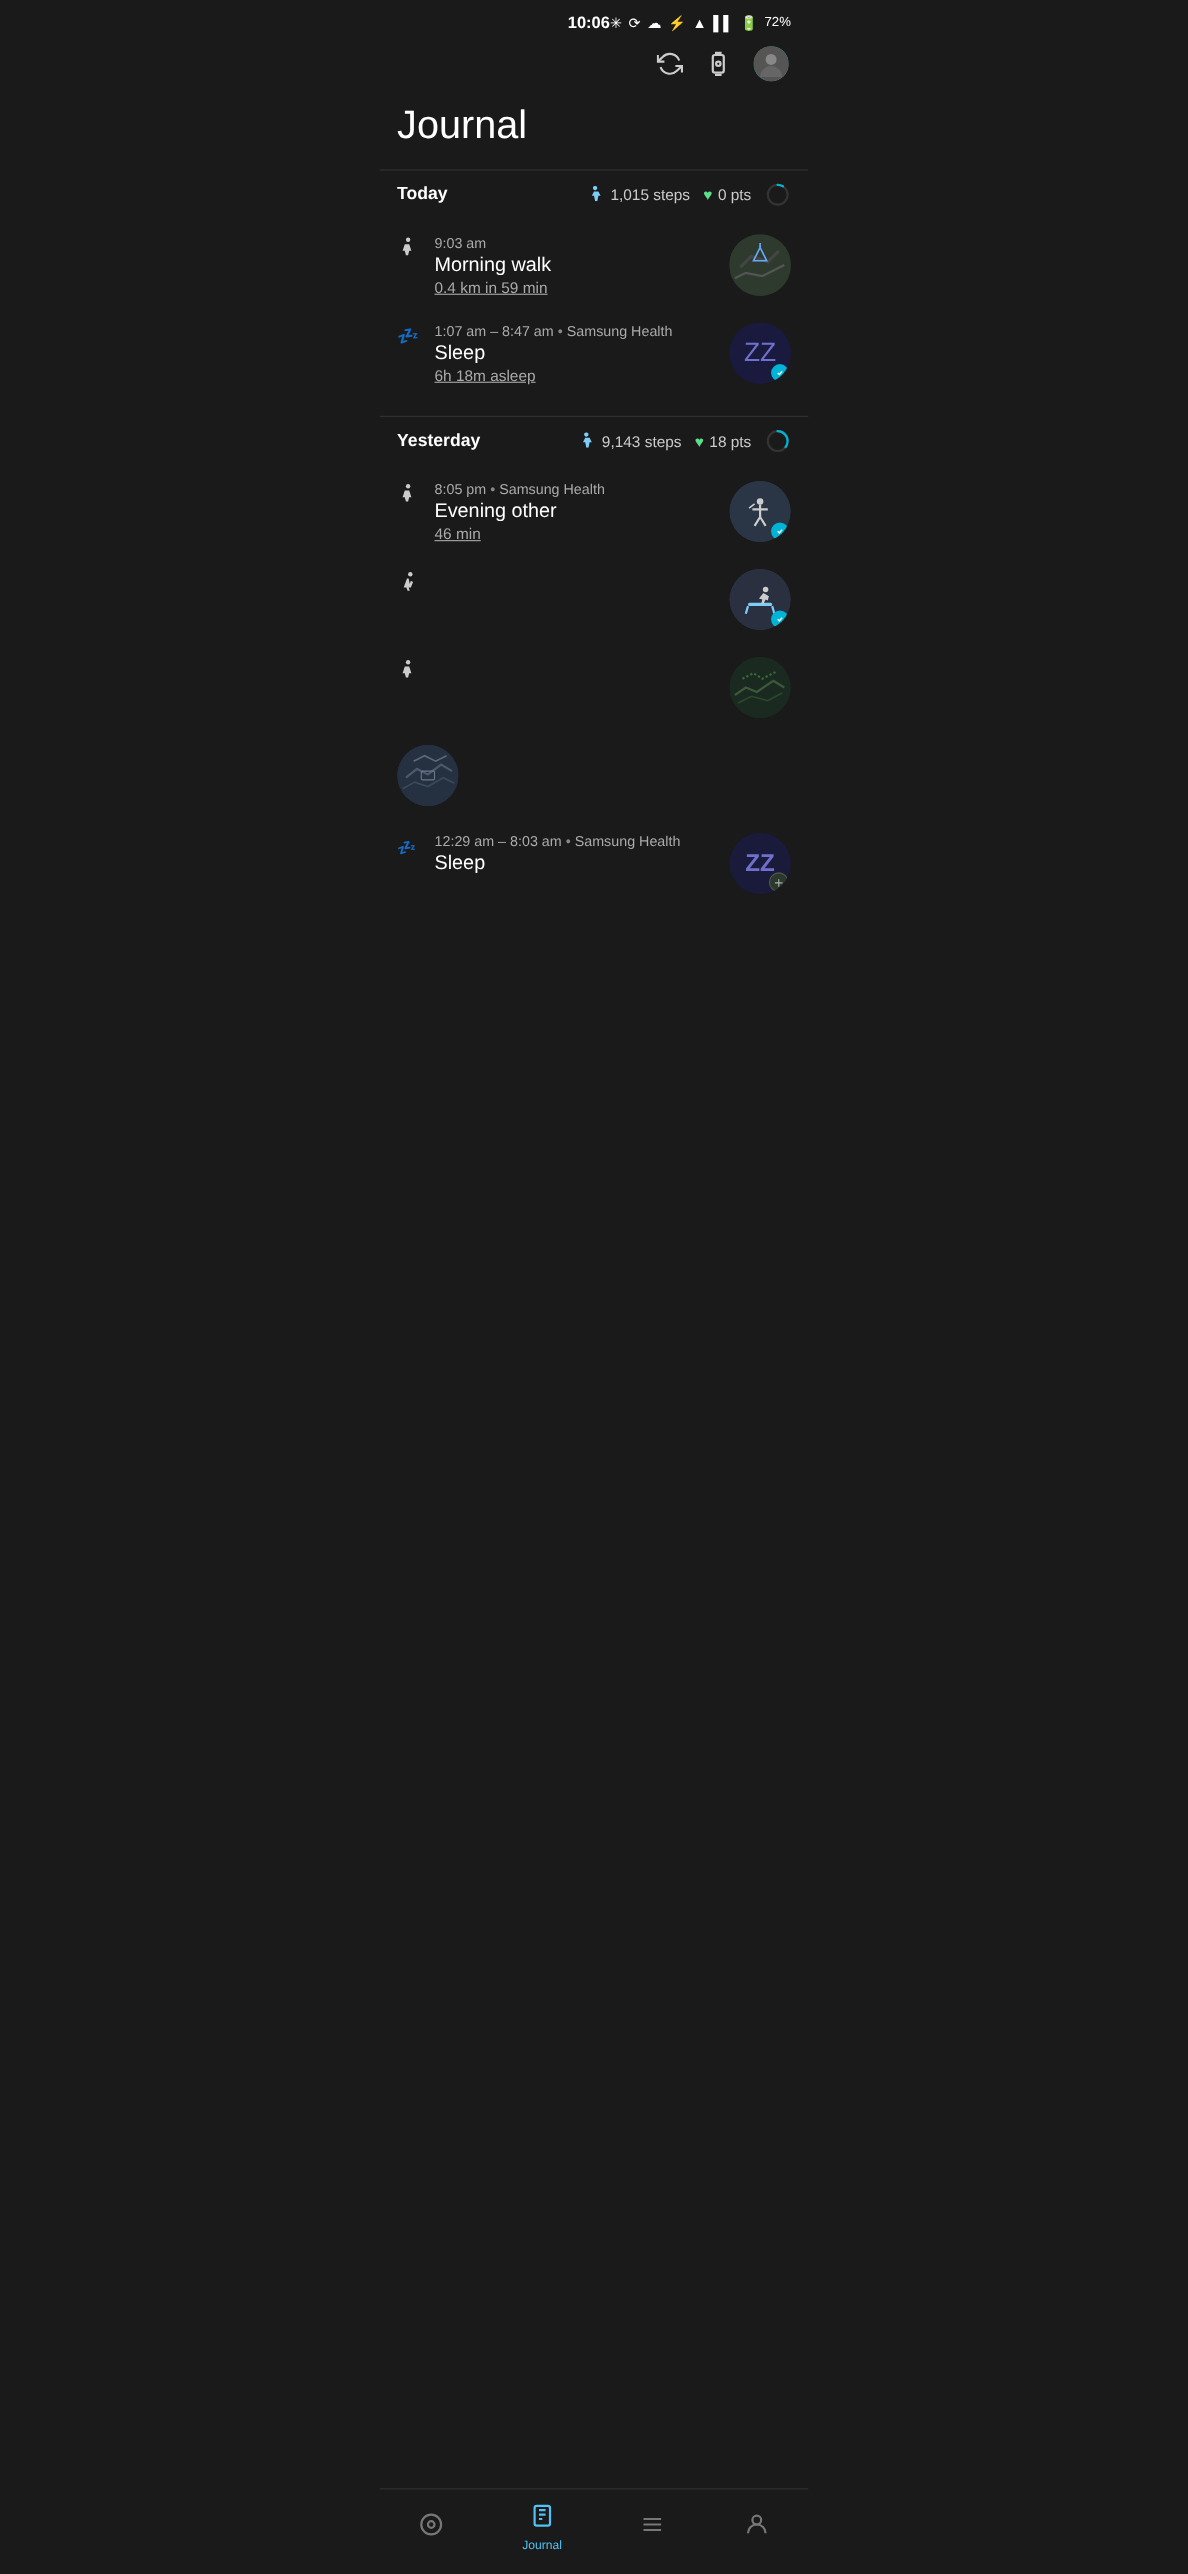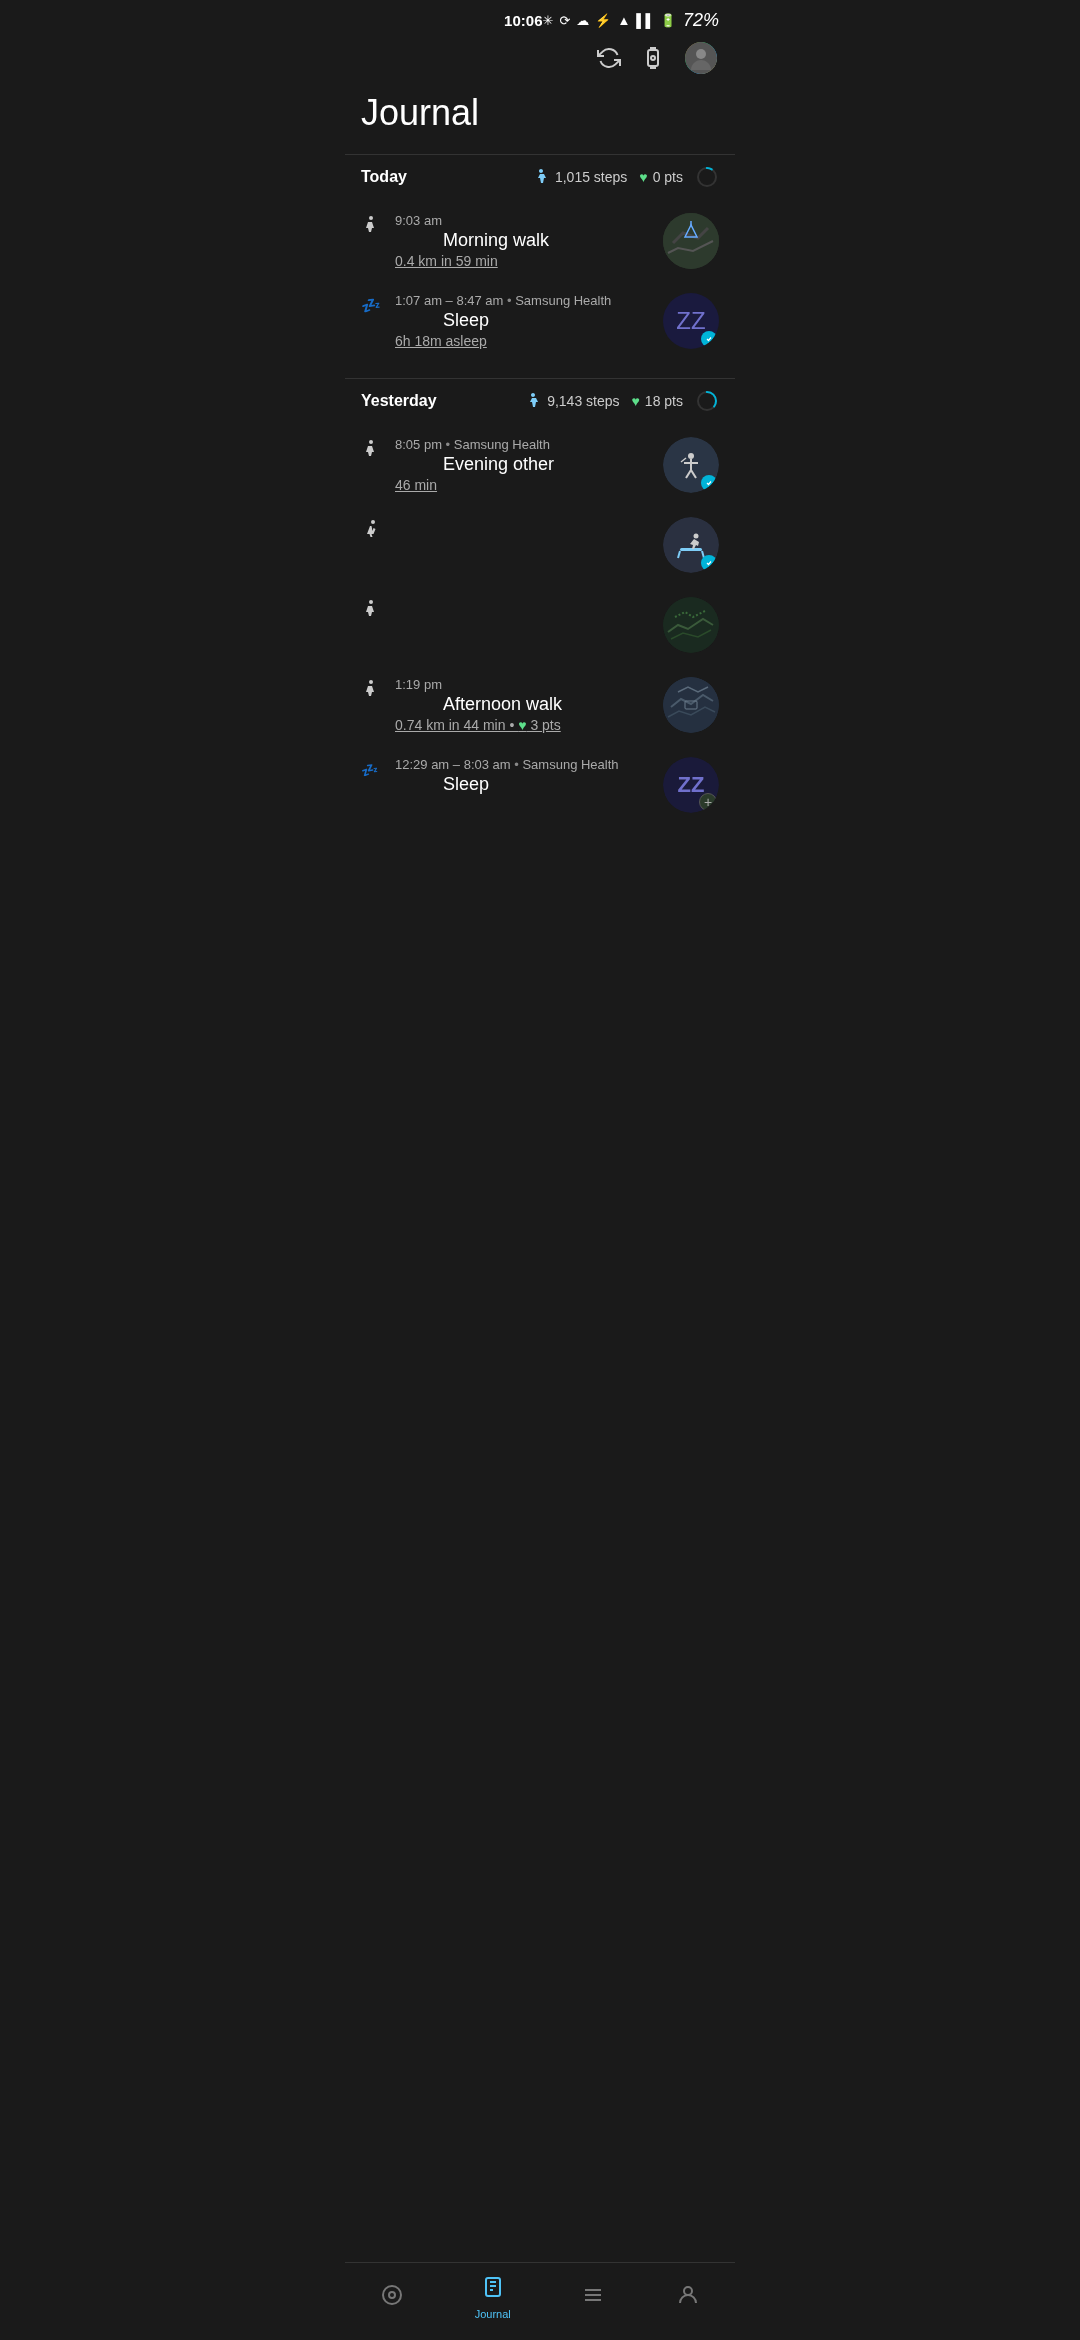--- a/index.html
+++ b/index.html
@@ -28,21 +28,21 @@
       font-weight: 600;
       color: #fff;
     }
     .status-icons {
       display: flex;
       align-items: center;
       gap: 6px;
       font-size: 13px;
       color: #fff;
     }
-    .battery-text { font-size: 18px; font-style: italic; }
+    .battery-text { font-size: 12px; }
 
     
     .header {
       display: flex;
       justify-content: flex-end;
       align-items: center;
       padding: 4px 16px 8px;
       gap: 16px;
     }
     .header-icon {
@@ -145,21 +145,20 @@
     .activity-time {
       font-size: 13px;
       color: #aaa;
       margin-bottom: 2px;
     }
     .activity-name {
       font-size: 18px;
       font-weight: 500;
       color: #fff;
       margin-bottom: 2px;
-      margin-left: 48px;
     }
     .activity-detail {
       font-size: 14px;
       color: #aaa;
       text-decoration: underline;
     }
     .activity-extra {
       font-size: 14px;
       color: #00c896;
       margin-top: 2px;
@@ -516,35 +515,20 @@
           <rect width="56" height="56" fill="#1a2a20"></rect>
           <path d="M5 35 L15 28 L25 32 L40 22 L50 28" stroke="#3a5a3a" stroke-width="2" fill="none"></path>
           <path d="M8 42 L20 36 L35 40 L48 33" stroke="#2a4a2a" stroke-width="1.5" fill="none"></path>
           <path d="M12 20 L22 15 L30 20 L42 14" stroke="#3a6a3a" stroke-width="2" fill="none" stroke-dasharray="2 2"></path>
         </svg>
       </div>
     </div>
   </div>
 
   <div class="activity-item">
-    <div class="activity-left">
-      <div class="activity-icon">
-        <svg width="20" height="20" viewBox="0 0 20 20" fill="#ccc">
-          <circle cx="10" cy="3" r="2"></circle>
-          <path d="M7 7l-2 6h2l1 4h2l1-4h2L11 7H7z"></path>
-        </svg>
-      </div>
-      <div class="activity-info">
-        <div class="activity-time">1:19 pm</div>
-        <div class="activity-name">Afternoon walk</div>
-        <div class="activity-detail">
-          0.74 km in 44 min • <span style="color:#5dde8a;">♥</span> 3 pts
-        </div>
-      </div>
-    </div>
     <div class="activity-thumb">
       <div style="width:100%;height:100%;background:#253040;border-radius:50%;overflow:hidden;">
         <svg width="56" height="56" viewBox="0 0 56 56">
           <rect width="56" height="56" fill="#253040"></rect>
           <path d="M8 30 L18 22 L28 27 L40 18 L50 24" stroke="#4a5a6a" stroke-width="2" fill="none"></path>
           <path d="M5 40 L16 34 L28 38 L42 30 L52 35" stroke="#3a4a5a" stroke-width="1.5" fill="none"></path>
           <path d="M15 15 L25 10 L35 15 L45 10" stroke="#5a6a7a" stroke-width="1.5" fill="none"></path>
           <rect x="22" y="24" width="12" height="8" rx="1" fill="none" stroke="#6a7a8a" stroke-width="1"></rect>
         </svg>
       </div>

